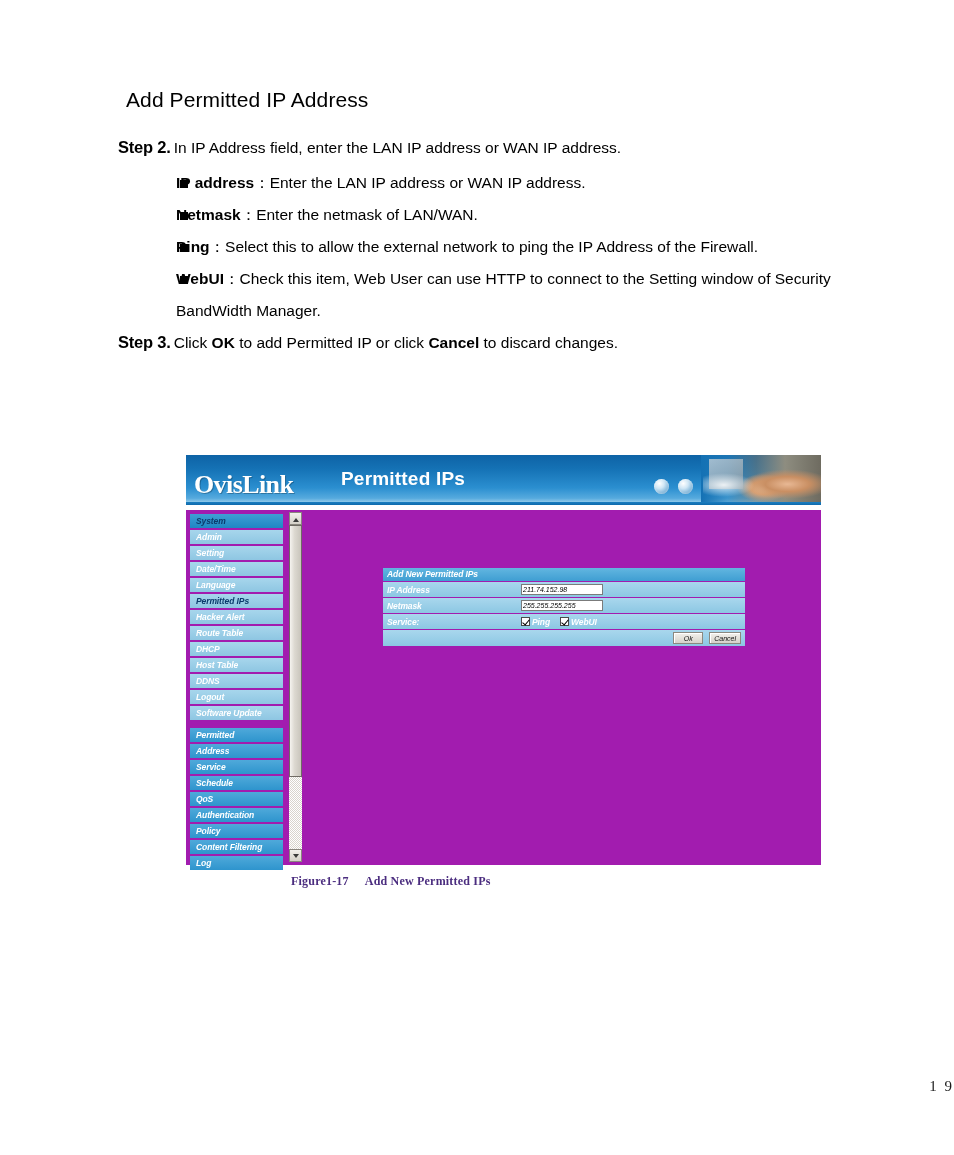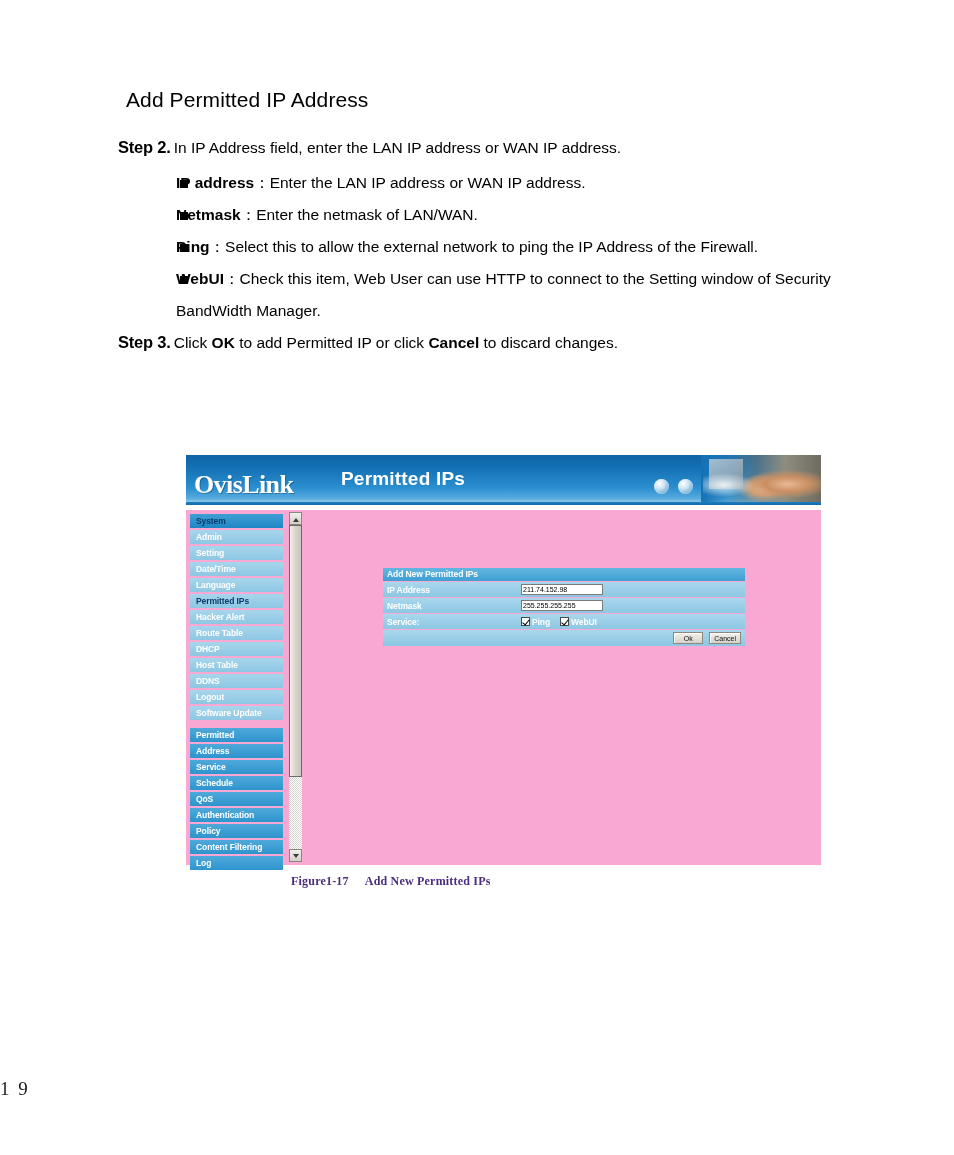--- a/index.html
+++ b/index.html
@@ -162,21 +162,22 @@
     background: linear-gradient(to bottom, #1b7ec0, #0f6aac);
   }
   .header-gap {
     height: 5px;
     background: #ffffff;
   }
 
   .shot-body {
     position: relative;
     height: 355px;
-    background: #f9a8d4;
+    background: #a21caf;
+    font-style: italic;
   }
 
   
   .sidebar {
     position: absolute;
     left: 4px;
     top: 4px;
     width: 93px;
   }
   .nav-item {
@@ -367,23 +368,23 @@
     font-size: 12px;
     color: #4b2d7f;
     letter-spacing: 0.2px;
   }
   .caption .gap { display:inline-block; width: 16px; }
 
   .page-number {
     position: absolute;
     left: 0; right: 0;
     top: 1078px;
-    text-align: left;
+    text-align: right;
     font-family: "Liberation Serif", serif;
-    font-size: 19px;
+    font-size: 15px;
     color: #1b1b1b;
     letter-spacing: 2px;
   }
 </style>
 </head>
 <body>
 
 <div class="page-title">Add Permitted IP Address</div>
 
 <div class="steps">

